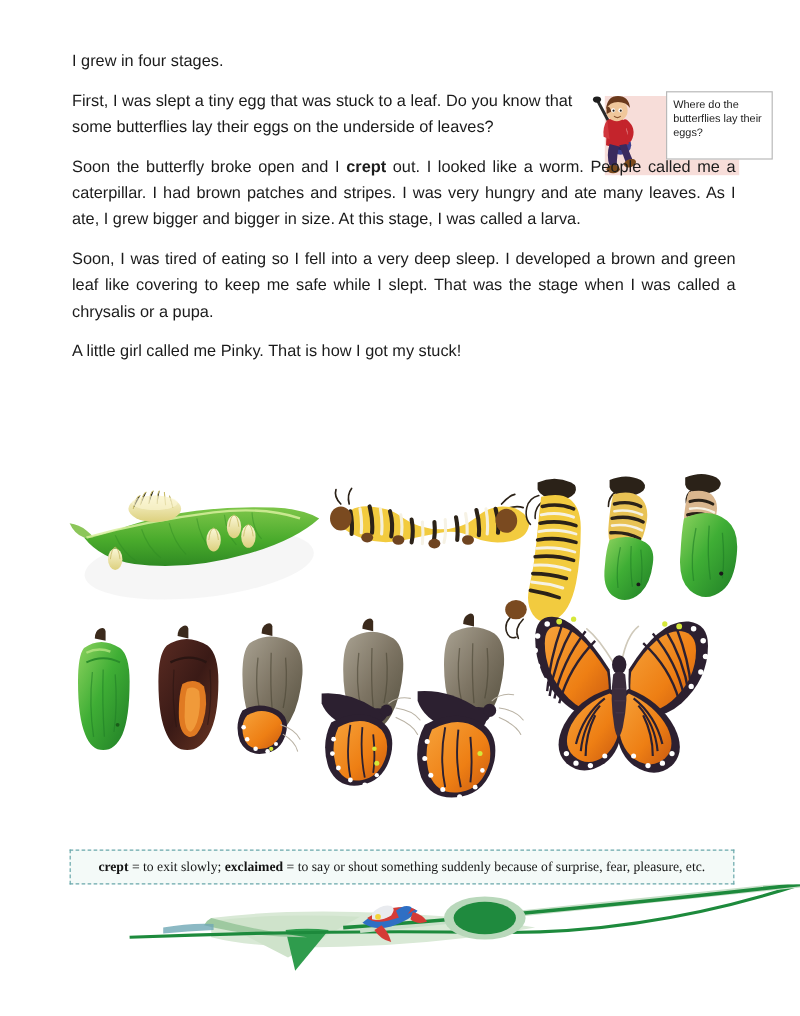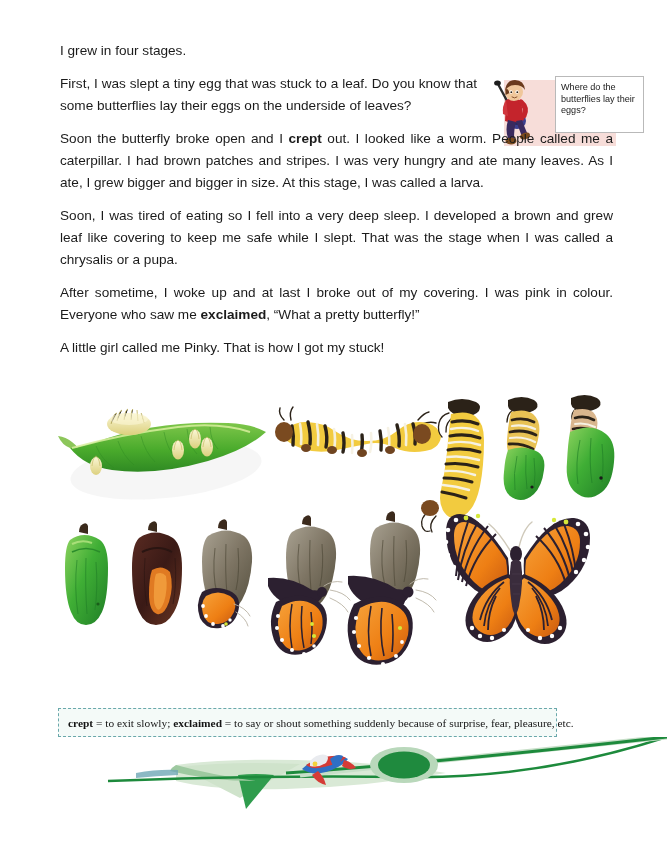--- a/index.html
+++ b/index.html
@@ -99,28 +99,28 @@
     width: 560px;
     height: 300px;
   }
   .illus svg { display: block; }
 
   
   .glossary {
     position: absolute;
     left: 58px;
     top: 708px;
-    width: 499px;
+    width: 554px;
     height: 29px;
     box-sizing: border-box;
     border: 1px dashed #6aa8ab;
     background: #f4faf8;
     display: flex;
     align-items: center;
-    padding: 0 9px;
+    padding: 0 23px;
   }
   .glossary-text {
     font-family: "Liberation Serif", serif;
     font-size: 11.4px;
     line-height: 14px;
     color: #141414;
     white-space: nowrap;
   }
   .glossary-text b { font-weight: bold; }
 
@@ -174,22 +174,21 @@
       <ellipse cx="19" cy="67" rx="5.5" ry="3.4" fill="#7a4a1d"></ellipse>
       <ellipse cx="33" cy="62" rx="5.2" ry="3.3" fill="#7a4a1d" transform="rotate(-20 33 62)"></ellipse>
     </svg>
   </div>
 
   <div class="content">
     <div class="bubble-float"></div>
     <p class="para para-short">I grew in four stages.</p>
     <p class="para">First, I was slept a tiny egg that was stuck to a leaf. Do you know that some butterflies lay their eggs on the underside of leaves?</p>
     <p class="para"><span>Soon the butterfly broke open and I </span><b>crept</b><span> out. I looked like a worm. People called me a caterpillar. I had brown patches and stripes. I was very hungry and ate many leaves. As I ate, I grew bigger and bigger in size. At this stage, I was called a larva.</span></p>
-    <p class="para">Soon, I was tired of eating so I fell into a very deep sleep. I developed a brown and grew leaf like covering to keep me safe while I slept. That was the stage when I was called a chrysalis or a pupa.</p>
-    <p class="para"><span>After sometime, I woke up and at last I broke out of my covering. I was pink in colour. Everyone who saw me </span><b>exclaimed</b><span>, “What a pretty butterfly!”</span></p>
+    <p class="para">Soon, I was tired of eating so I fell into a very deep sleep. I developed a brown and green leaf like covering to keep me safe while I slept. That was the stage when I was called a chrysalis or a pupa.</p>
     <p class="para para-short">A little girl called me Pinky. That is how I got my stuck!</p>
   </div>
 
   <div class="illus">
   <svg width="560" height="300" viewBox="0 0 560 300">
     <defs>
       <linearGradient id="leafG" x1="0" y1="0" x2="0" y2="1">
         <stop offset="0%" stop-color="#7ec64a"></stop>
         <stop offset="55%" stop-color="#4aab2c"></stop>
         <stop offset="100%" stop-color="#2f8a23"></stop>

